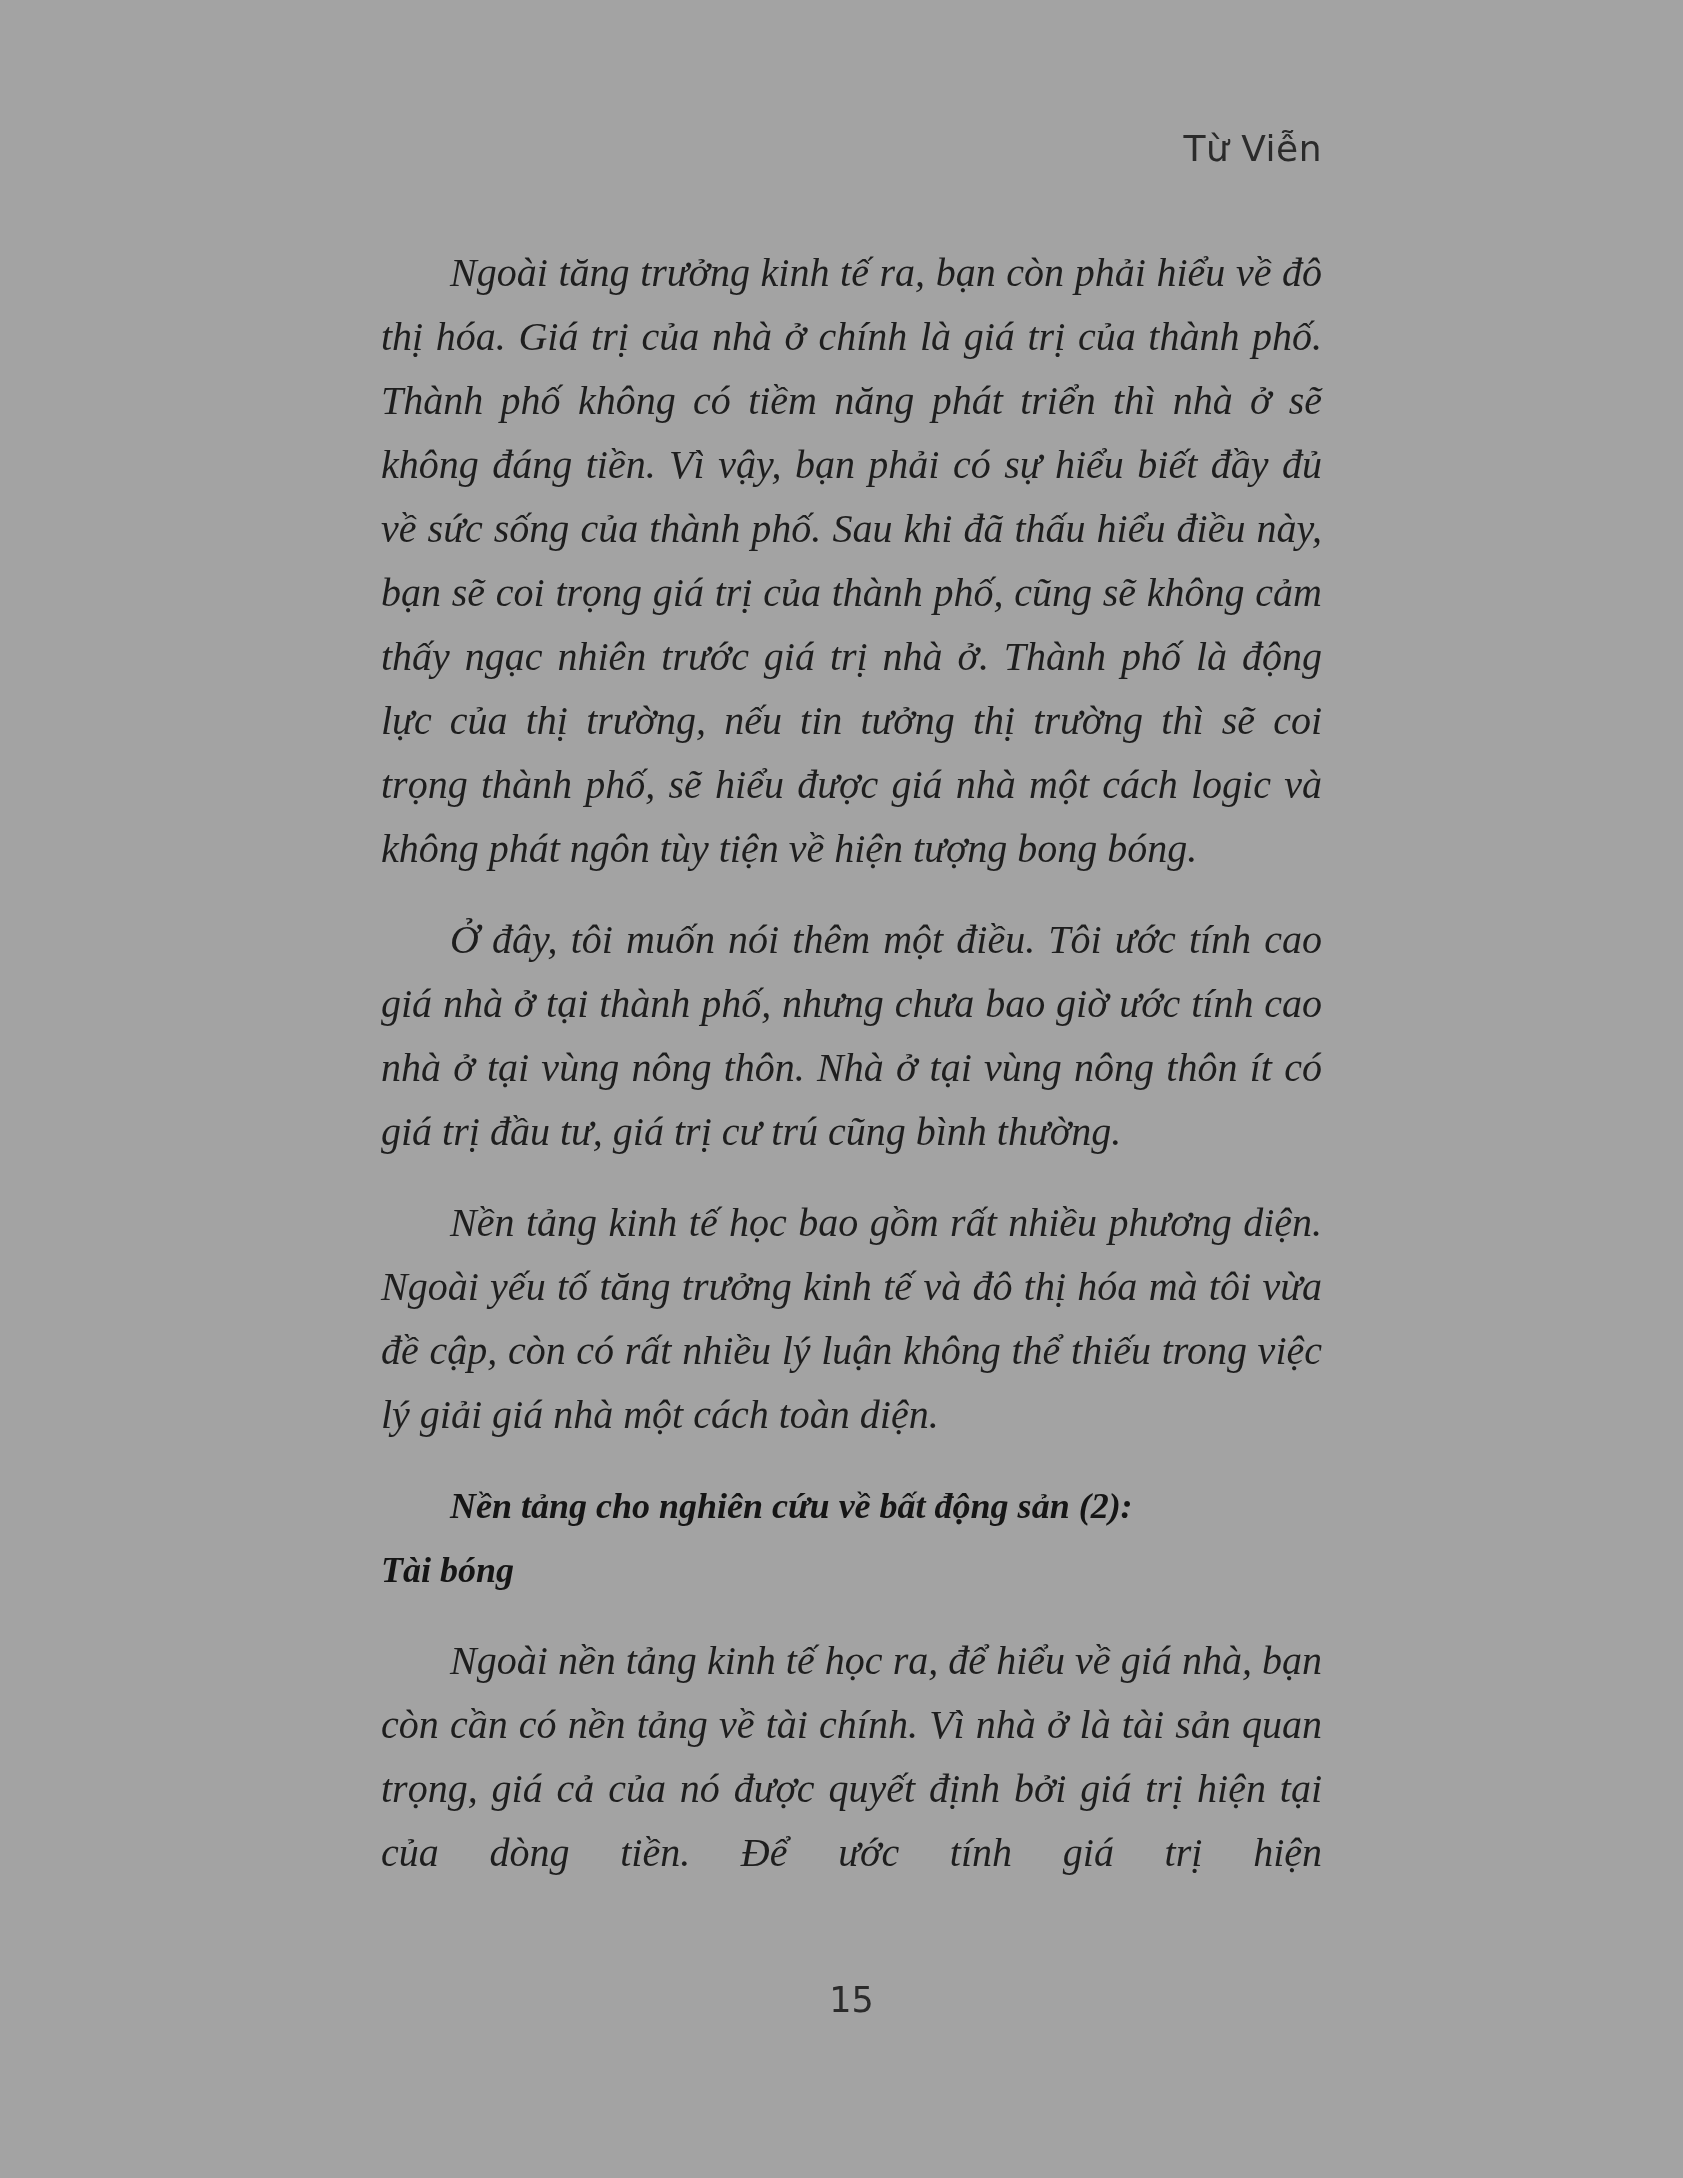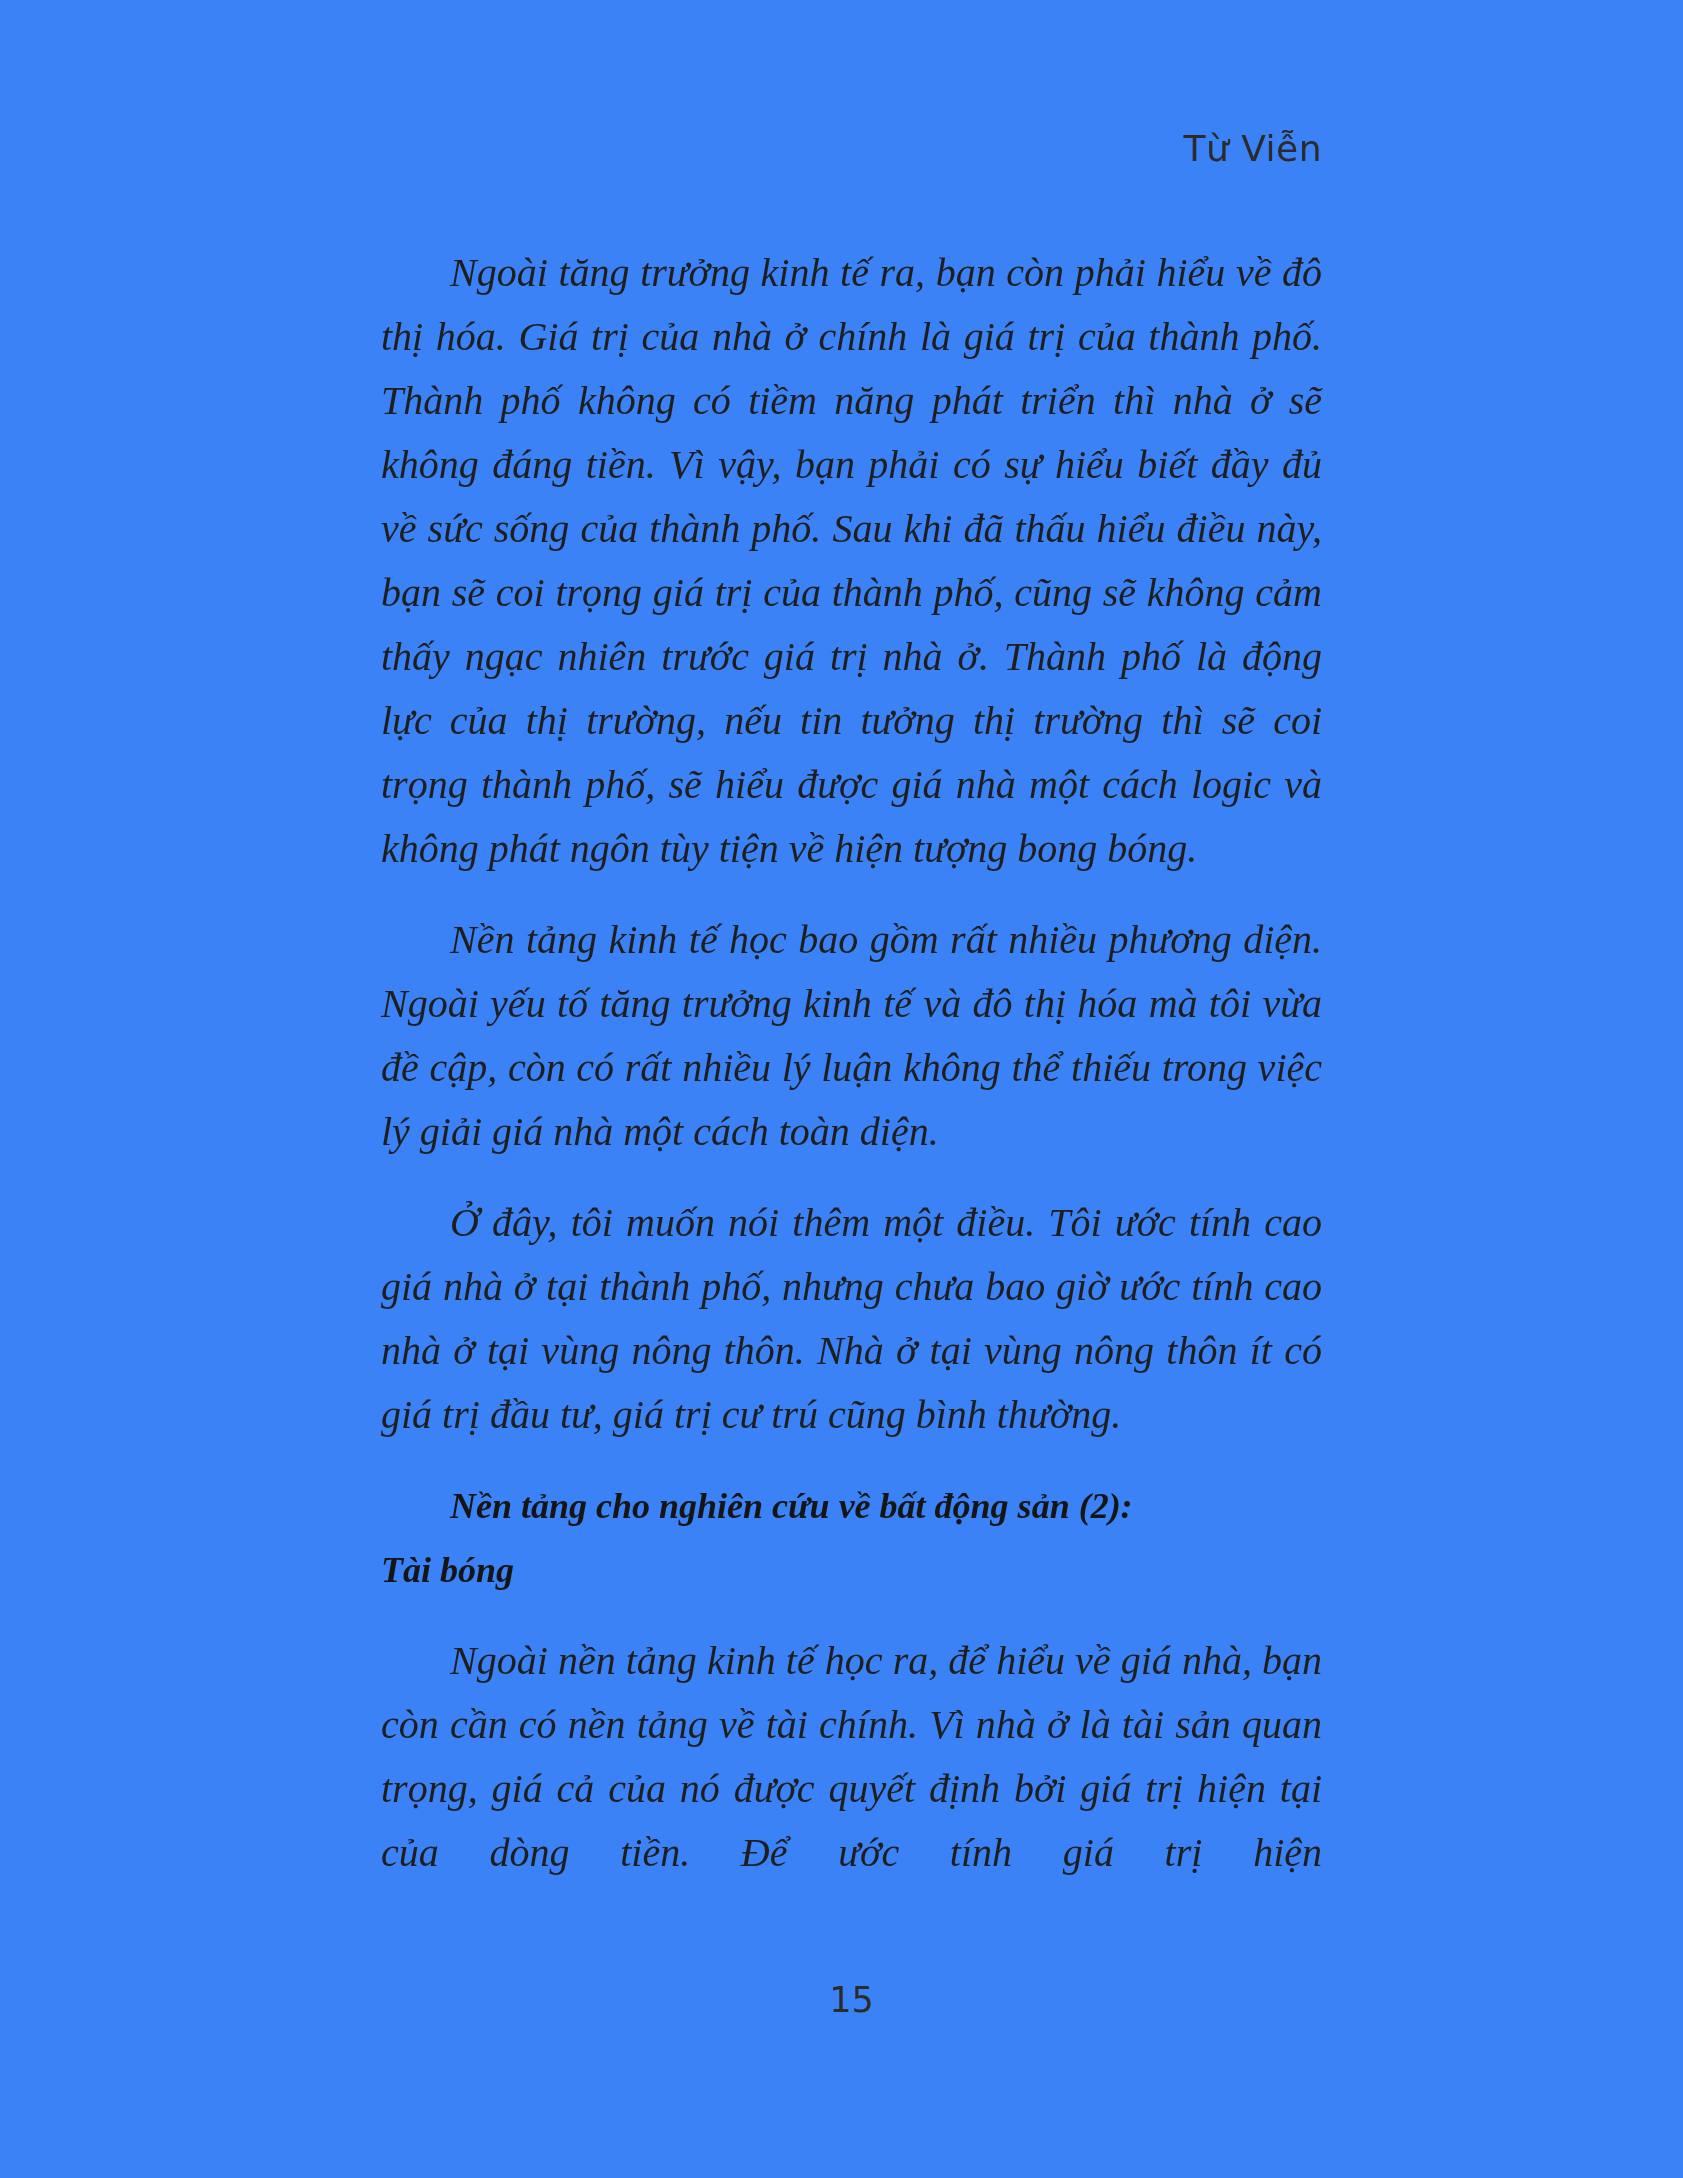--- a/index.html
+++ b/index.html
@@ -4,21 +4,21 @@
 <style>
   html, body {
     margin: 0;
     padding: 0;
     background: #ffffff;
   }
   .page {
     position: relative;
     width: 1683px;
     height: 2178px;
-    background: #3b82f6;
+    background: #a3a3a3;
     overflow: hidden;
     font-family: "Liberation Serif", serif;
     color: #1e1e1e;
   }
   .running-header {
     position: absolute;
     top: 127px;
     left: 381px;
     width: 941px;
     text-align: right;
@@ -72,22 +72,22 @@
   }
 </style>
 </head>
 <body>
 
 <div class="page">
   <div class="running-header">Từ Viễn</div>
 
   <div class="text-column">
       <p class="para">Ngoài tăng trưởng kinh tế ra, bạn còn phải hiểu về đô thị hóa. Giá trị của nhà ở chính là giá trị của thành phố. Thành phố không có tiềm năng phát triển thì nhà ở sẽ không đáng tiền. Vì vậy, bạn phải có sự hiểu biết đầy đủ về sức sống của thành phố. Sau khi đã thấu hiểu điều này, bạn sẽ coi trọng giá trị của thành phố, cũng sẽ không cảm thấy ngạc nhiên trước giá trị nhà ở. Thành phố là động lực của thị trường, nếu tin tưởng thị trường thì sẽ coi trọng thành phố, sẽ hiểu được giá nhà một cách logic và không phát ngôn tùy tiện về hiện tượng bong bóng.</p>
+      <p class="para">Ở đây, tôi muốn nói thêm một điều. Tôi ước tính cao giá nhà ở tại thành phố, nhưng chưa bao giờ ước tính cao nhà ở tại vùng nông thôn. Nhà ở tại vùng nông thôn ít có giá trị đầu tư, giá trị cư trú cũng bình thường.</p>
       <p class="para">Nền tảng kinh tế học bao gồm rất nhiều phương diện. Ngoài yếu tố tăng trưởng kinh tế và đô thị hóa mà tôi vừa đề cập, còn có rất nhiều lý luận không thể thiếu trong việc lý giải giá nhà một cách toàn diện.</p>
-      <p class="para">Ở đây, tôi muốn nói thêm một điều. Tôi ước tính cao giá nhà ở tại thành phố, nhưng chưa bao giờ ước tính cao nhà ở tại vùng nông thôn. Nhà ở tại vùng nông thôn ít có giá trị đầu tư, giá trị cư trú cũng bình thường.</p>
       <h2 class="section-heading">
         <span class="heading-line indent">Nền tảng cho nghiên cứu về bất động sản (2):</span>
         <span class="heading-line">Tài bóng</span>
       </h2>
       <p class="para justify-last">Ngoài nền tảng kinh tế học ra, để hiểu về giá nhà, bạn còn cần có nền tảng về tài chính. Vì nhà ở là tài sản quan trọng, giá cả của nó được quyết định bởi giá trị hiện tại của dòng tiền. Để ước tính giá trị hiện</p>
     </div>
 
   <div class="page-number">15</div>
 </div>
 

